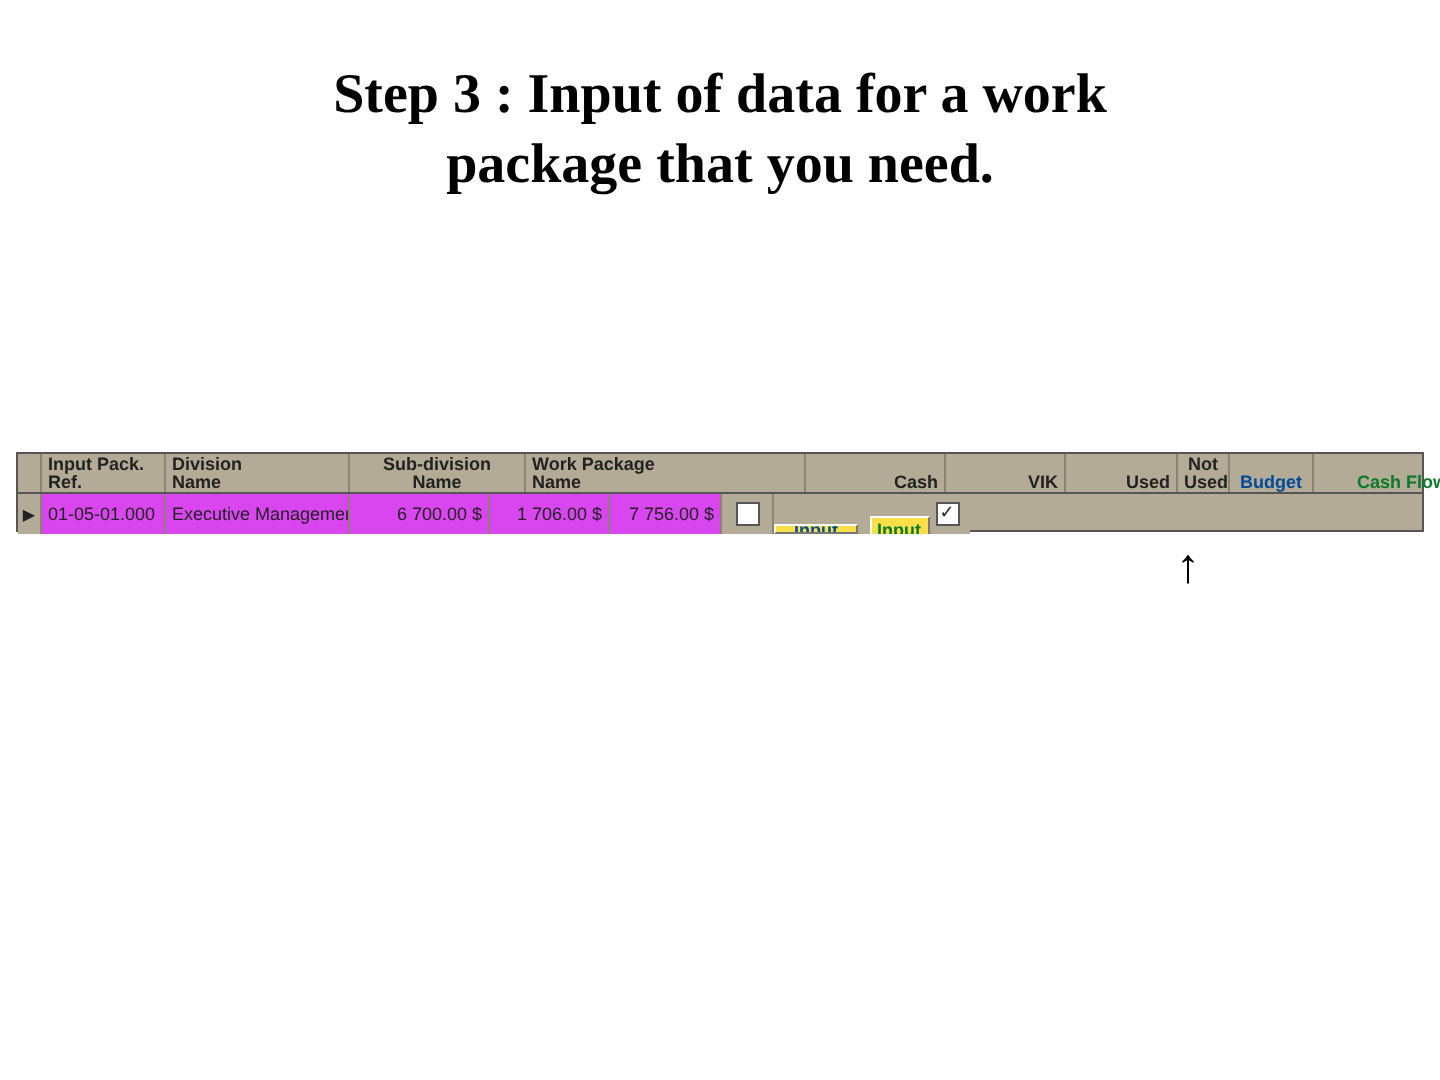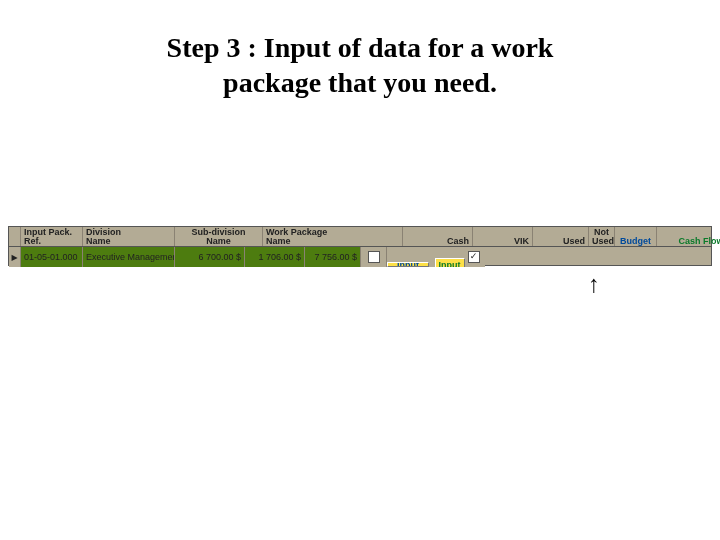--- a/index.html
+++ b/index.html
@@ -60,21 +60,21 @@
     overflow: hidden;
     white-space: nowrap;
   }
   .hcell.blue { color: #004a9c; }
   .hcell.green { color: #0a7a2a; }
   .hcell.right { text-align: right; align-items:flex-end; }
   .hcell.center { text-align:center; }
 
   .rowcell {
     box-sizing: border-box;
-    background: #4d7c0f;
+    background: #d946ef;
     border-right: 1px solid #8a8273;
     padding: 0 3px;
     display: flex;
     align-items: center;
     overflow: hidden;
     white-space: nowrap;
   }
   .rowcell.num { justify-content: flex-end; }
   .rowcell.beige { background: #b3ab95; }
   .rowcell.button {

